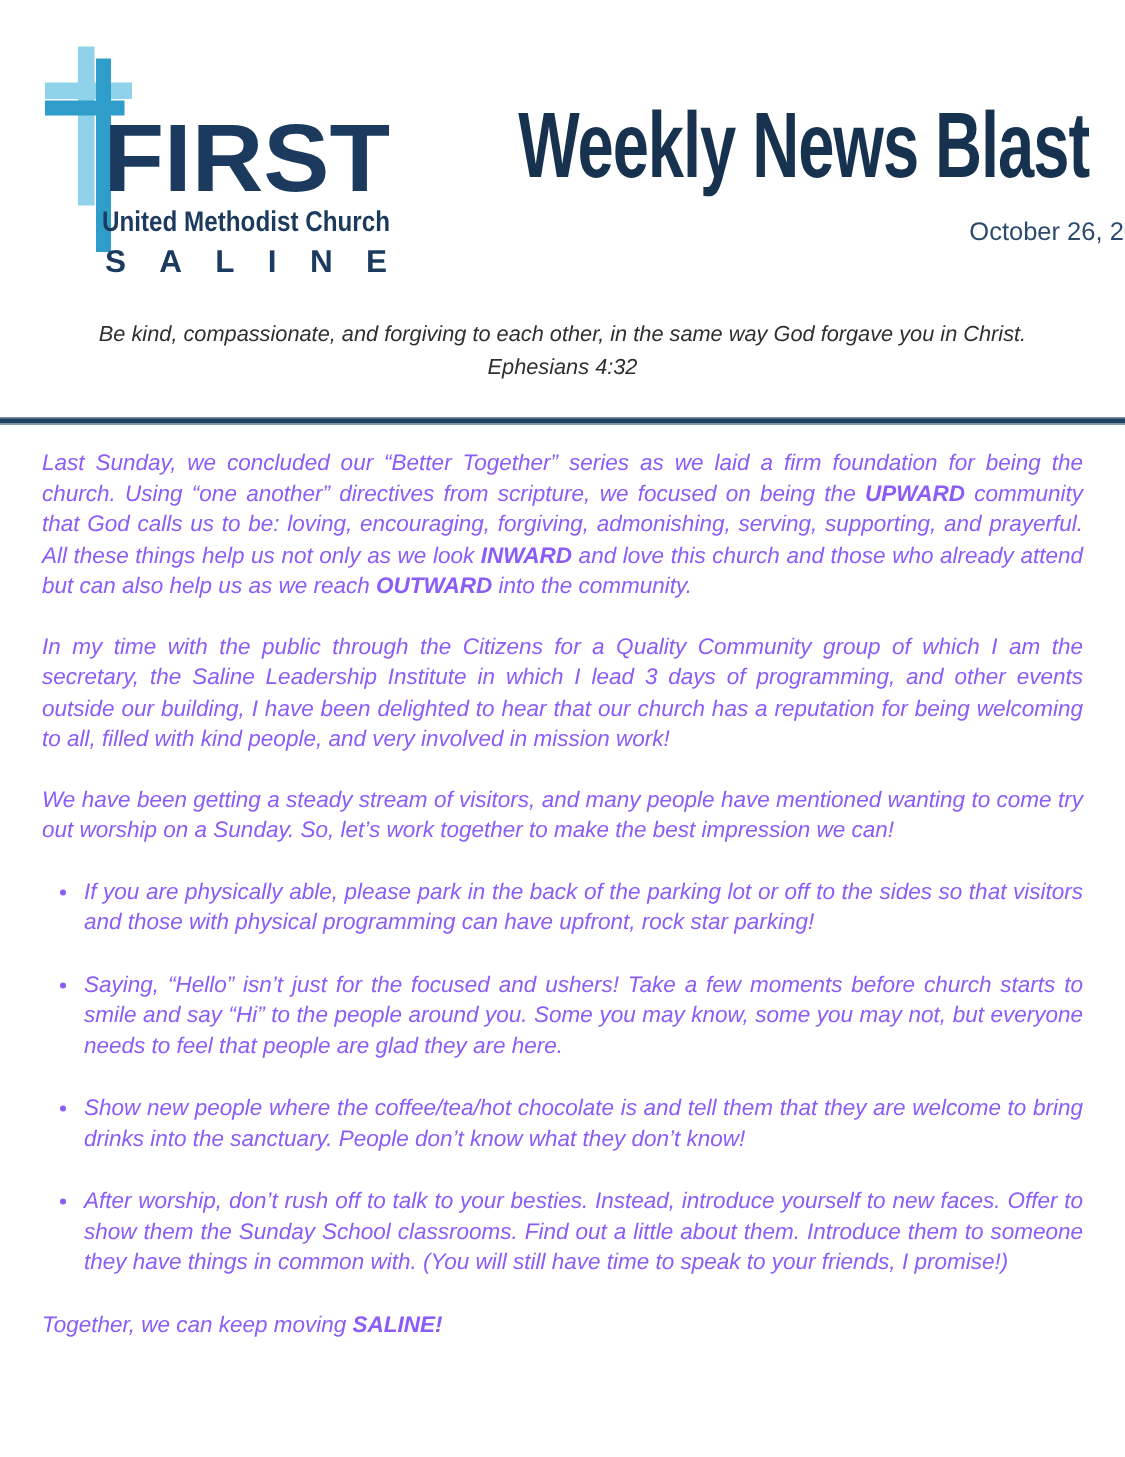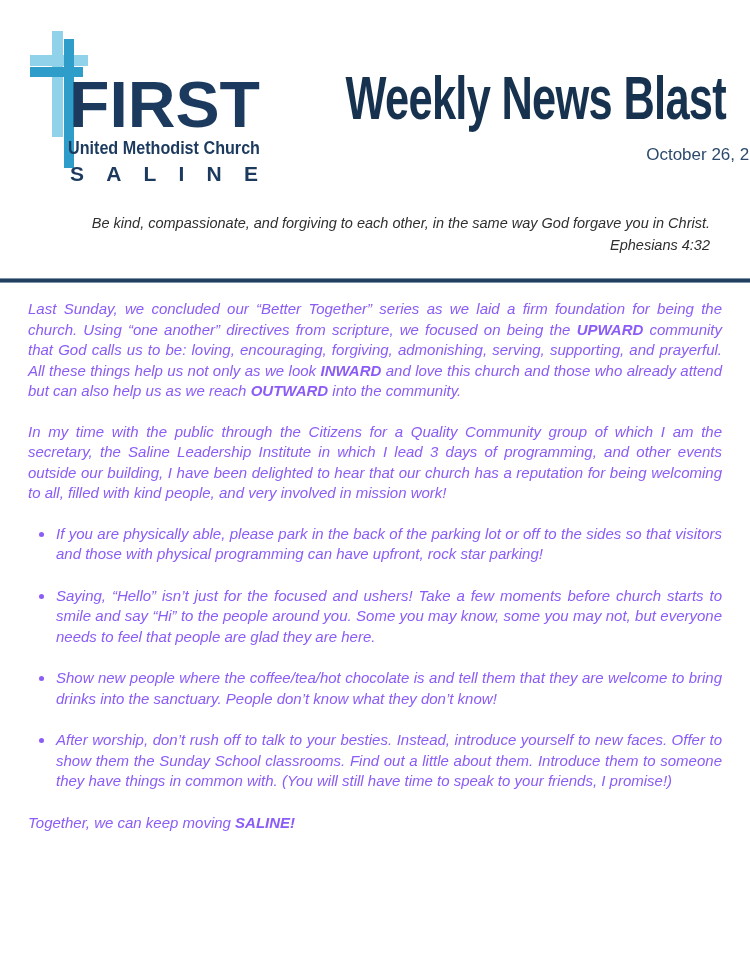--- a/index.html
+++ b/index.html
@@ -46,21 +46,21 @@
   .news-date {
     margin-top: 16px;
     padding-right: 30px;
     text-align: right;
     font-size: 17px;
     color: #2c4a6e;
   }
   
   .scripture {
     margin-top: 24px;
-    text-align: right;
+    text-align: center;
     font-style: italic;
     font-size: 14.5px;
     line-height: 22px;
     color: #2f2f2f;
     padding: 0 40px;
   }
   
   .divider {
     margin-top: 22px;
     height: 5px;
@@ -132,20 +132,21 @@
   <div class="scripture">
     <div>Be kind, compassionate, and forgiving to each other, in the same way God forgave you in Christ.</div>
     <div>Ephesians 4:32</div>
   </div>
 
   <div class="divider"></div>
 
   <div class="body-content" id="body-content">
       <p><span>Last Sunday, we concluded our “Better Together” series as we laid a firm foundation for being the church. Using “one another” directives from scripture, we focused on being the </span><strong>UPWARD</strong><span> community that God calls us to be: loving, encouraging, forgiving, admonishing, serving, supporting, and prayerful. All these things help us not only as we look </span><strong>INWARD</strong><span> and love this church and those who already attend but can also help us as we reach </span><strong>OUTWARD</strong><span> into the community.</span></p>
       <p><span>In my time with the public through the Citizens for a Quality Community group of which I am the secretary, the Saline Leadership Institute in which I lead 3 days of programming, and other events outside our building, I have been delighted to hear that our church has a reputation for being welcoming to all, filled with kind people, and very involved in mission work!</span></p>
+      <p><span>We have been getting a steady stream of visitors, and many people have mentioned wanting to come try out worship on a Sunday. So, let’s work together to make the best impression we can!</span></p>
       <ul>
         <li><span>If you are physically able, please park in the back of the parking lot or off to the sides so that visitors and those with physical programming can have upfront, rock star parking!</span></li>
         <li><span>Saying, “Hello” isn’t just for the focused and ushers! Take a few moments before church starts to smile and say “Hi” to the people around you. Some you may know, some you may not, but everyone needs to feel that people are glad they are here.</span></li>
         <li><span>Show new people where the coffee/tea/hot chocolate is and tell them that they are welcome to bring drinks into the sanctuary. People don’t know what they don’t know!</span></li>
         <li><span>After worship, don’t rush off to talk to your besties. Instead, introduce yourself to new faces. Offer to show them the Sunday School classrooms. Find out a little about them. Introduce them to someone they have things in common with. (You will still have time to speak to your friends, I promise!)</span></li>
       </ul>
       <p><span>Together, we can keep moving </span><strong>SALINE!</strong></p>
     </div>
 
 </div>

